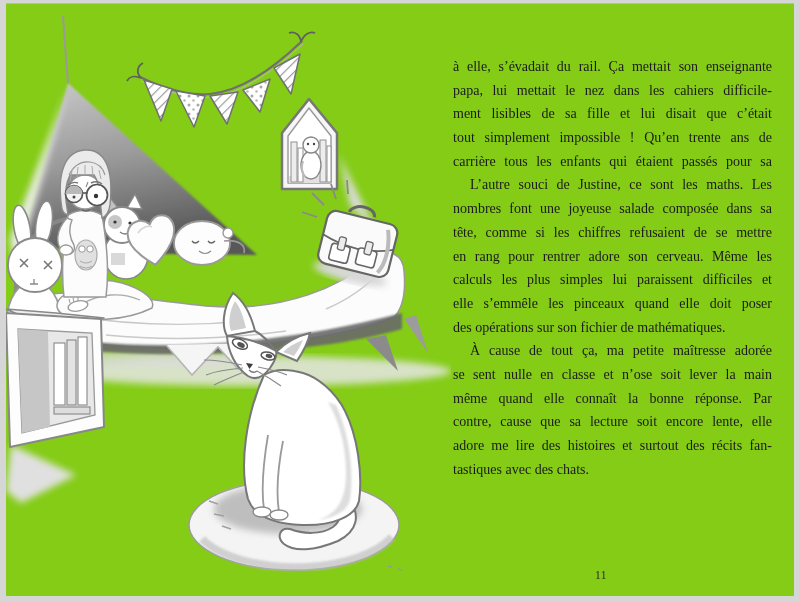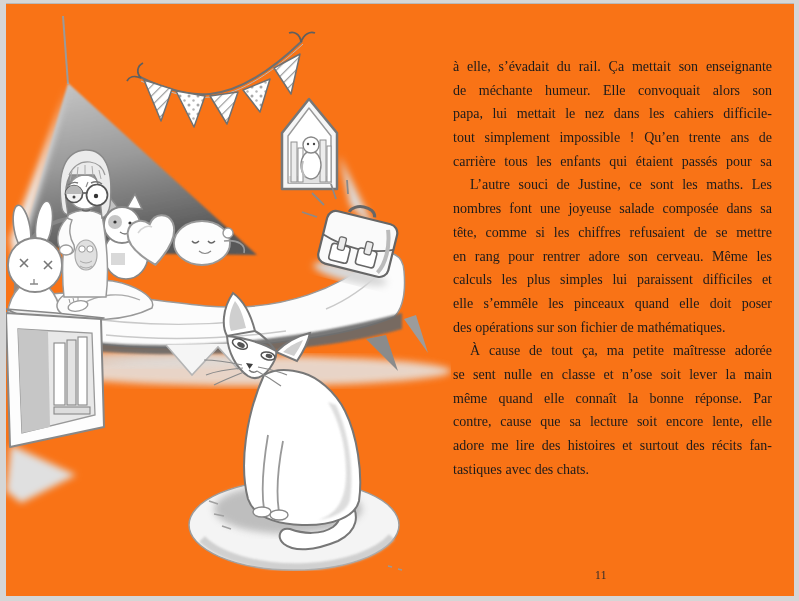--- a/index.html
+++ b/index.html
@@ -4,21 +4,21 @@
 <style>
   html,body{margin:0;padding:0;background:#ffffff;}
   .screen{
     position:relative; width:799px; height:601px; box-sizing:border-box;
     background:#d6d6d6;
     padding:3px 5px 5px 6px;
     font-family:"Liberation Serif","DejaVu Serif",serif;
   }
   .paper{
     position:relative; width:100%; height:100%;
-    background:#f97316; overflow:hidden;
+    background:#84cc16; overflow:hidden;
     box-shadow: inset 0 1px 0 #b9b9b9;
   }
   .illustration-wrap{ position:absolute; left:0; top:0; width:445px; height:593px; }
   .text-col{
     position:absolute; left:447px; top:52px; width:319px;
     color:#1b1b1c; font-size:14px; line-height:23.7px;
   }
   .line{
     height:23.7px; overflow:hidden;
     text-align:justify; text-align-last:justify;
@@ -246,22 +246,22 @@
               <path d="M252,364 C262,366 272,368 281,372"></path>
               <path d="M251,368 C260,373 268,378 275,383"></path>
             </g>
           </g>
         </g>
       </svg>
     </div>
 
     <div class="text-col" id="text-lines">
         <div class="line just">à elle, s’évadait du rail. Ça mettait son enseignante</div>
-        <div class="line just">de méchante humeur. Elle convoquait alors son</div>
         <div class="line just">papa, lui mettait le nez dans les cahiers difficile-</div>
+        <div class="line just">ment lisibles de sa fille et lui disait que c’était</div>
         <div class="line just">tout simplement impossible ! Qu’en trente ans de</div>
         <div class="line just">carrière tous les enfants qui étaient passés pour sa</div>
         <div class="line just indent">L’autre souci de Justine, ce sont les maths. Les</div>
         <div class="line just">nombres font une joyeuse salade composée dans sa</div>
         <div class="line just">tête, comme si les chiffres refusaient de se mettre</div>
         <div class="line just">en rang pour rentrer adore son cerveau. Même les</div>
         <div class="line just">calculs les plus simples lui paraissent difficiles et</div>
         <div class="line just">elle s’emmêle les pinceaux quand elle doit poser</div>
         <div class="line last">des opérations sur son fichier de mathématiques.</div>
         <div class="line just indent">À cause de tout ça, ma petite maîtresse adorée</div>

